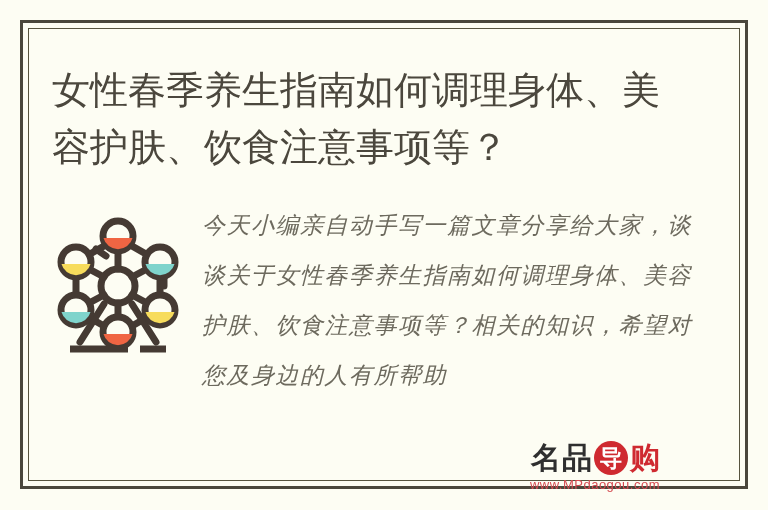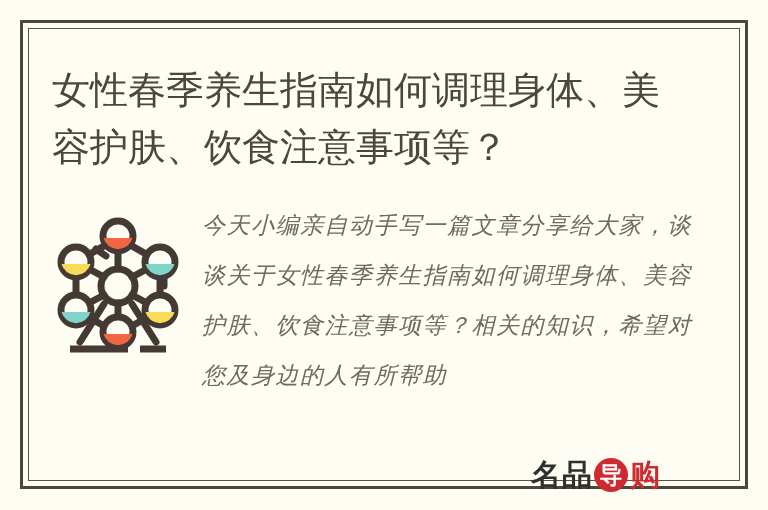--- a/index.html
+++ b/index.html
@@ -206,16 +206,17 @@
 
     </div>
 
     <div class="logo">
       <div class="logo-mark">
         <span class="logo-char dark">名</span>
         <span class="logo-char dark">品</span>
         <span class="logo-badge">导</span>
         <span class="logo-char">购</span>
       </div>
+      <div class="logo-url">www.MPdaogou.com</div>
     </div>
 
   </div>
 </div>
 
 </body></html>

